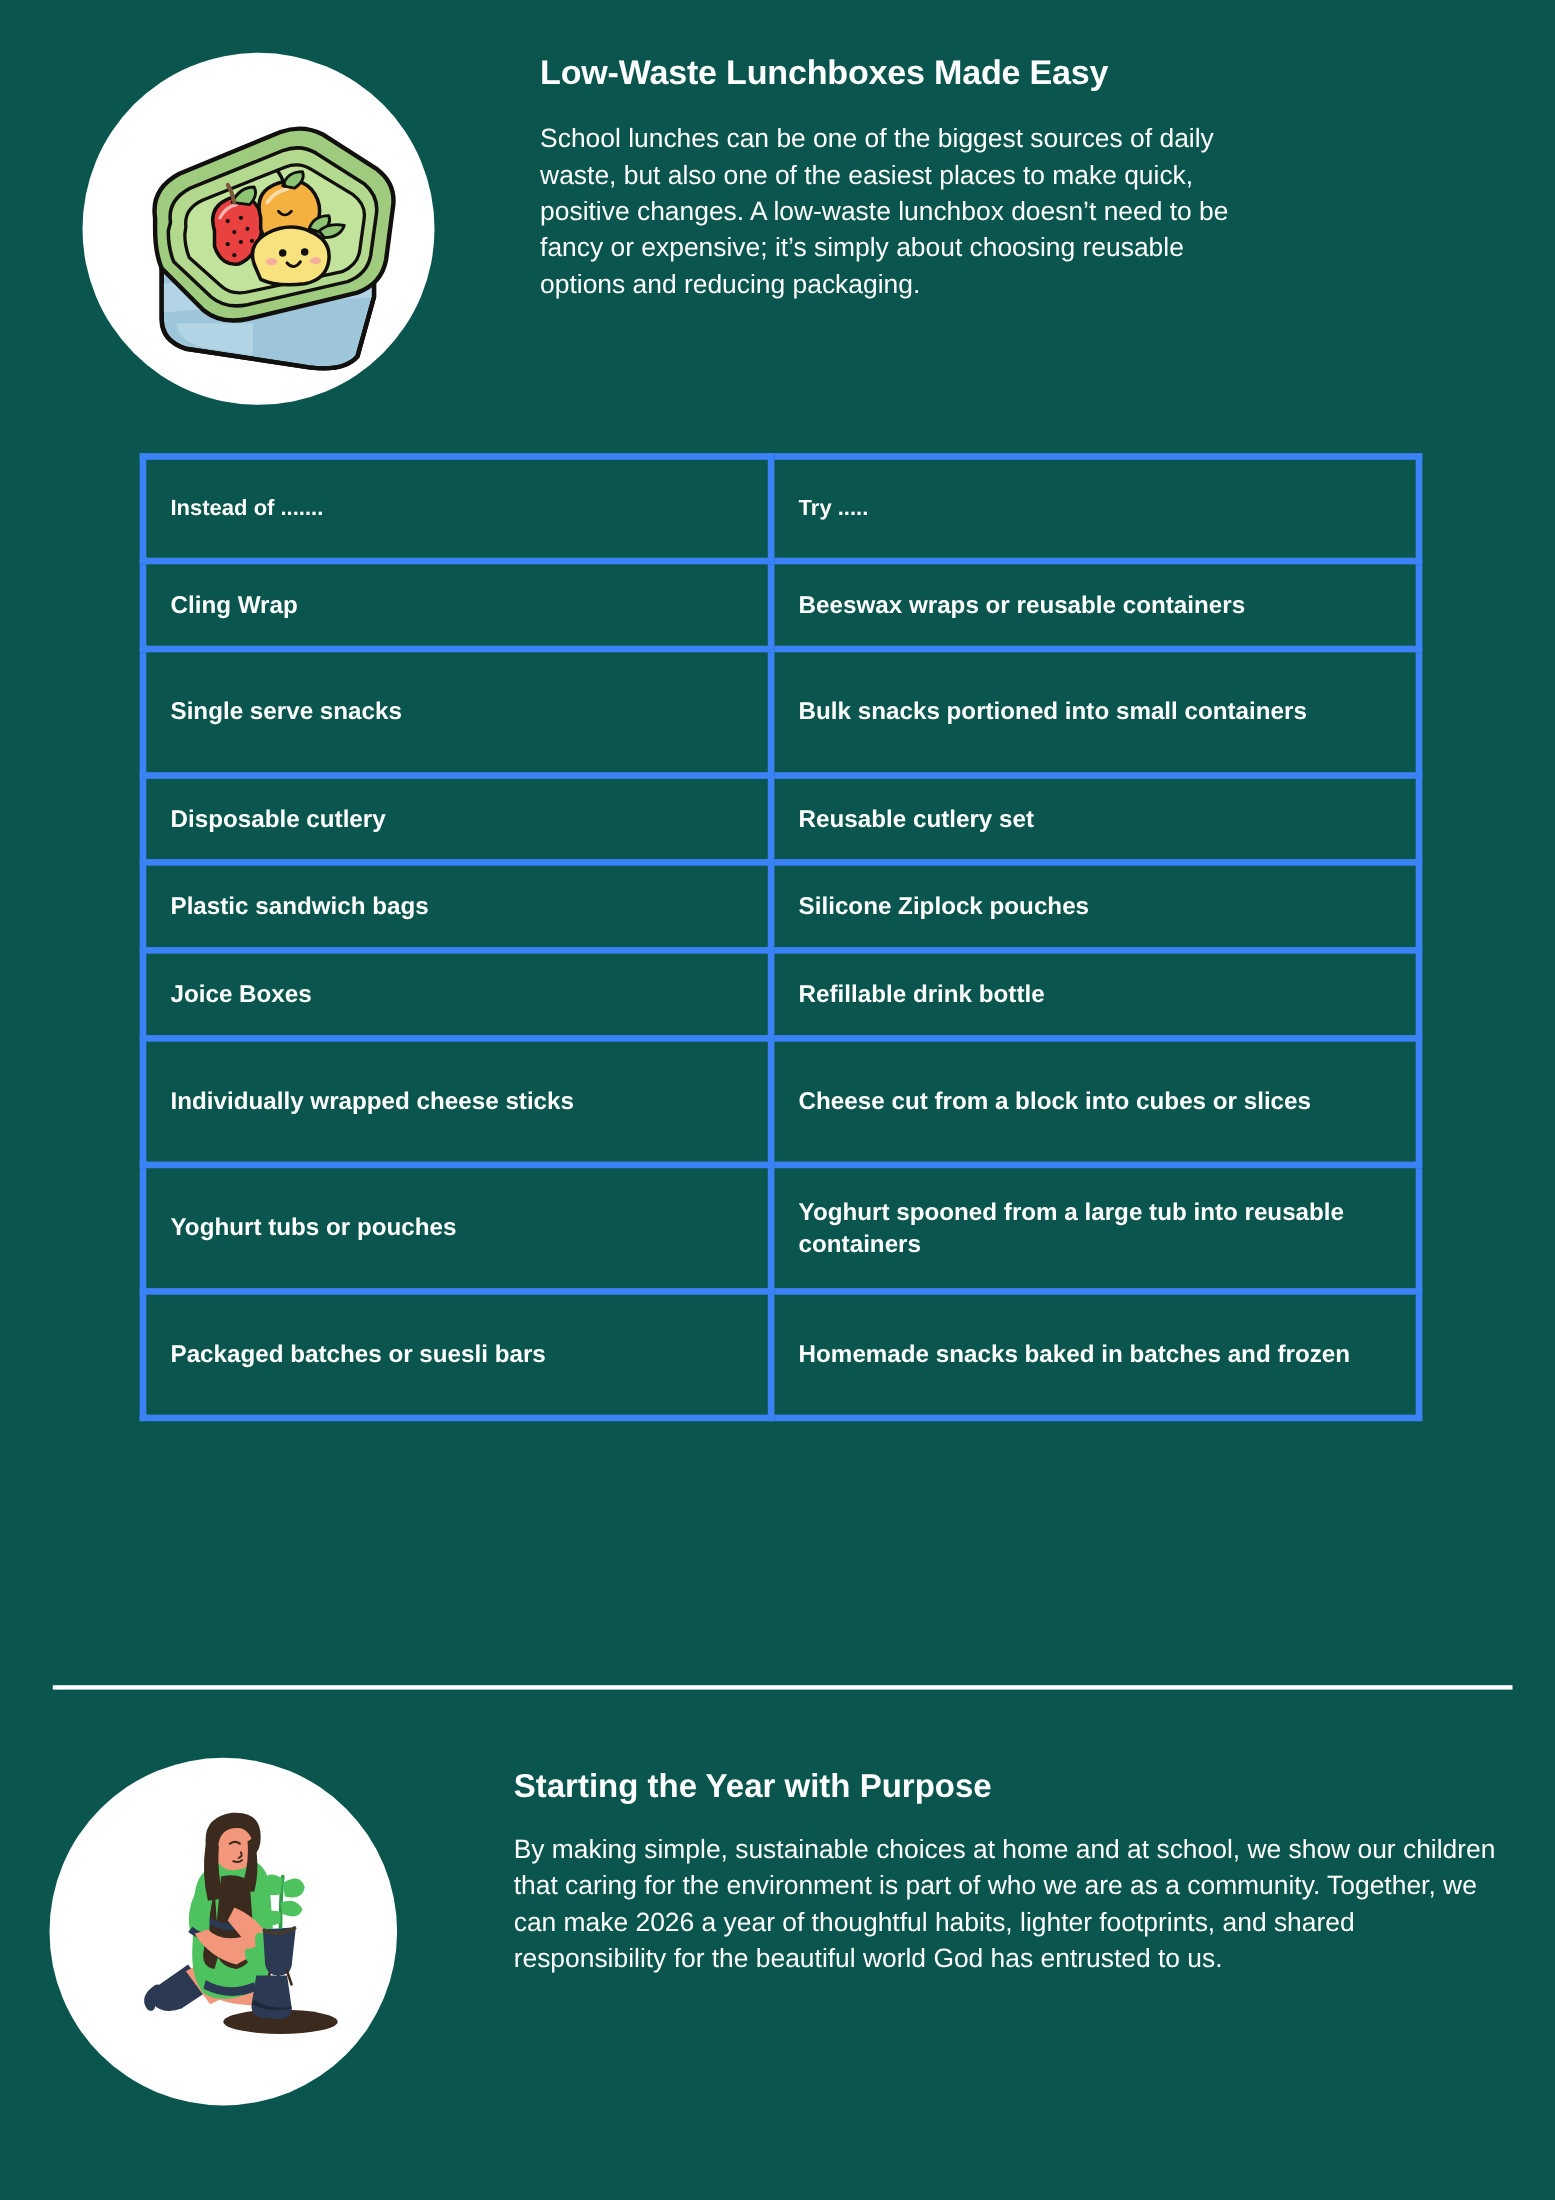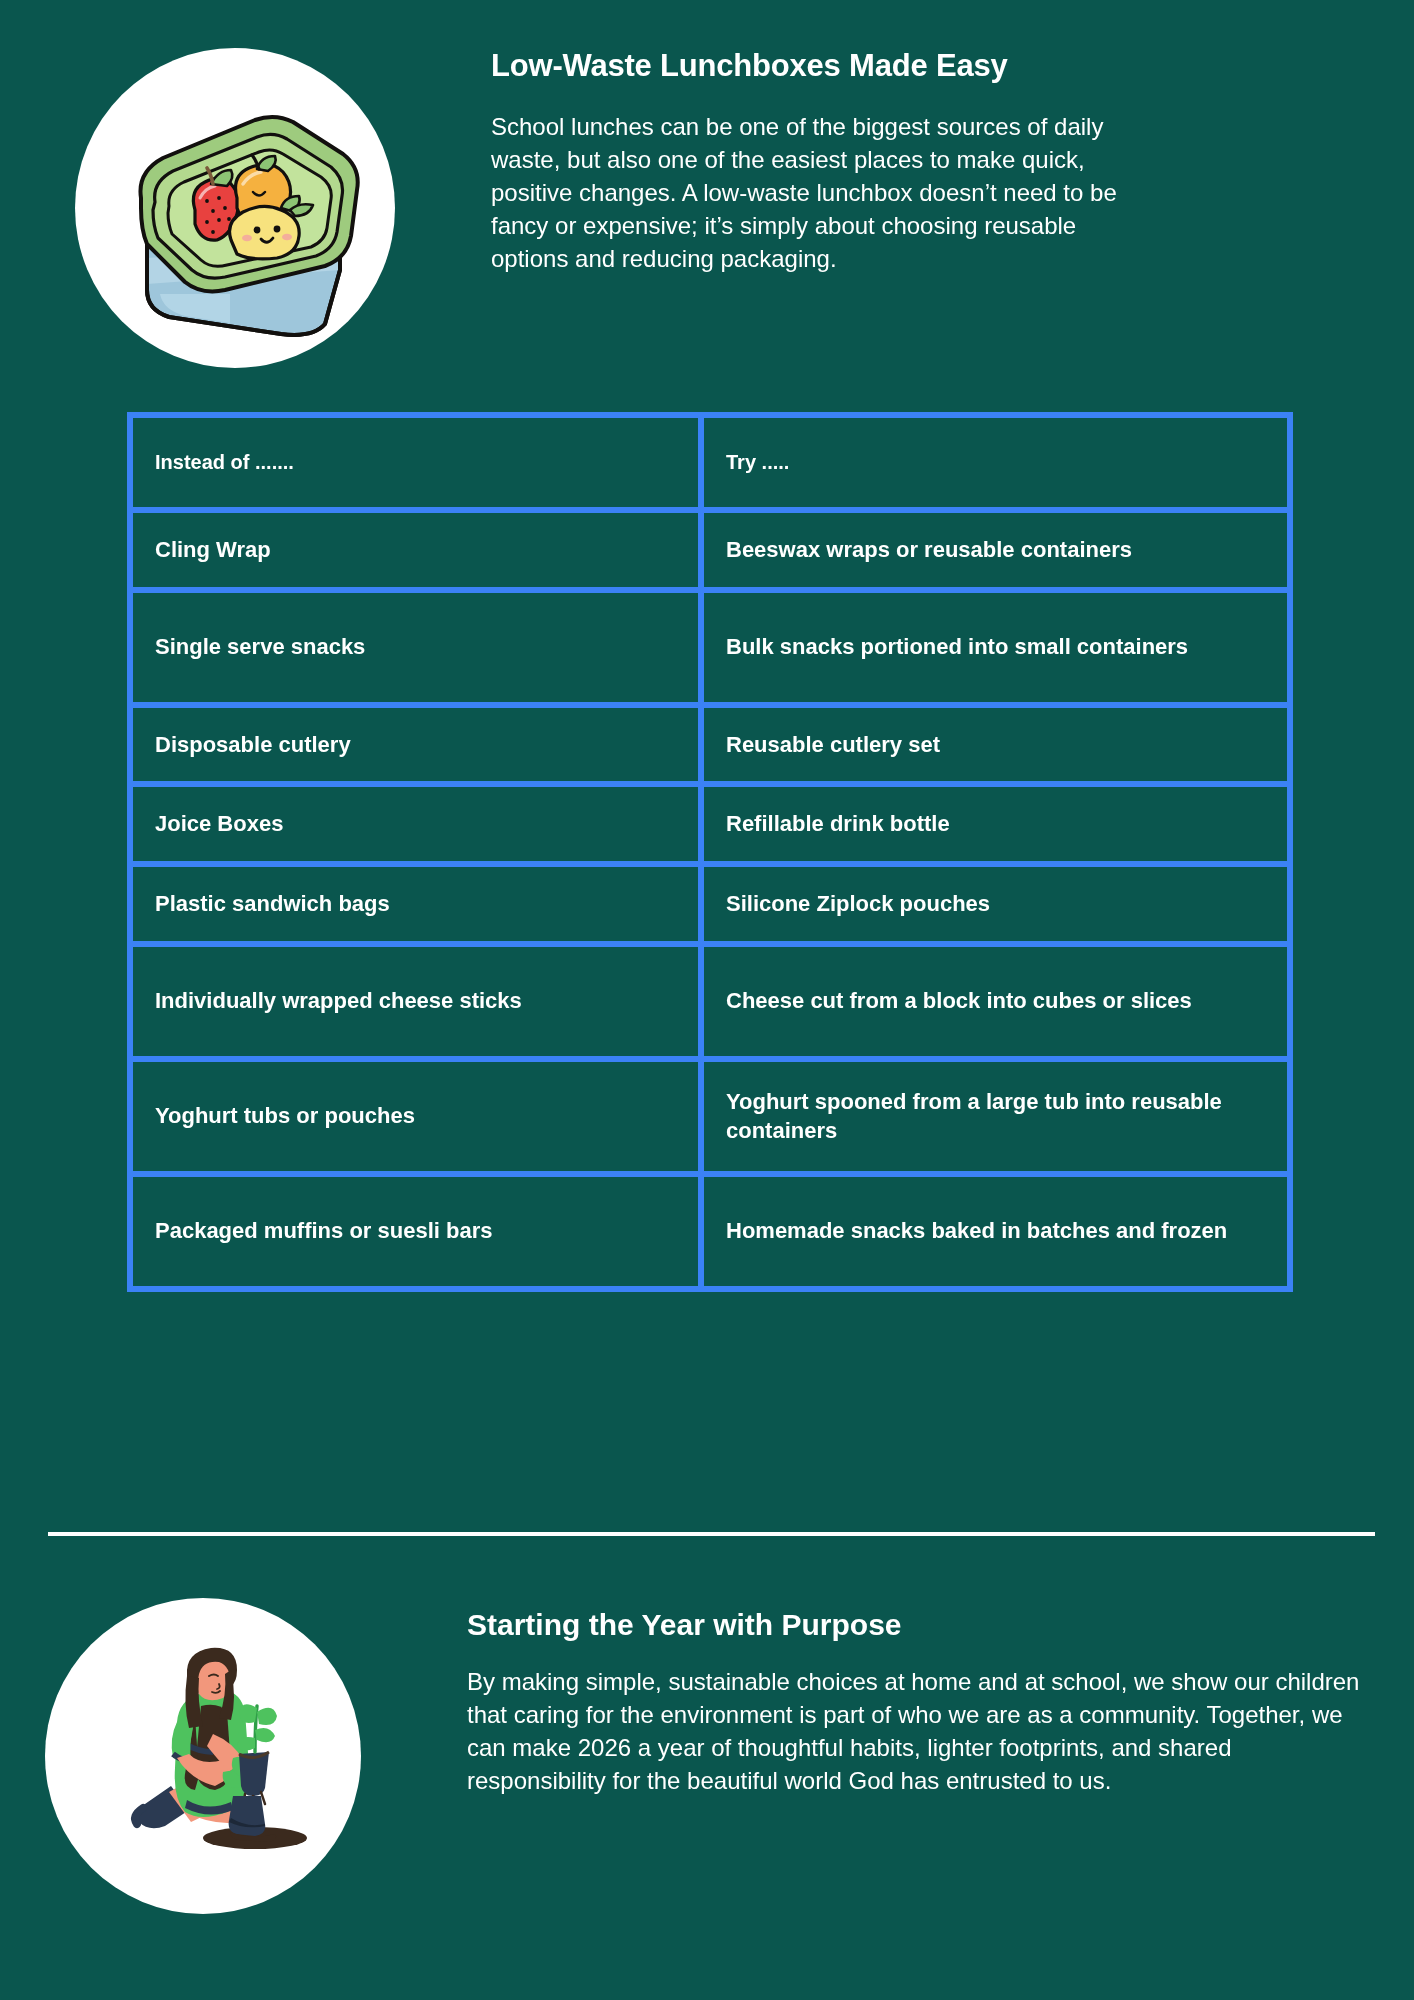--- a/index.html
+++ b/index.html
@@ -216,37 +216,37 @@
         </tr>
         <tr class="tall">
           <td>Single serve snacks</td>
           <td>Bulk snacks portioned into small containers</td>
         </tr>
         <tr>
           <td>Disposable cutlery</td>
           <td>Reusable cutlery set</td>
         </tr>
         <tr>
+          <td>Plastic sandwich bags</td>
+          <td>Silicone Ziplock pouches</td>
+        </tr>
+        <tr>
           <td>Joice Boxes</td>
           <td>Refillable drink bottle</td>
-        </tr>
-        <tr>
-          <td>Plastic sandwich bags</td>
-          <td>Silicone Ziplock pouches</td>
         </tr>
         <tr class="tall">
           <td>Individually wrapped cheese sticks</td>
           <td>Cheese cut from a block into cubes or slices</td>
         </tr>
         <tr class="tall">
           <td>Yoghurt tubs or pouches</td>
           <td>Yoghurt spooned from a large tub into reusable containers</td>
         </tr>
         <tr class="tall">
-          <td>Packaged muffins or suesli bars</td>
+          <td>Packaged batches or suesli bars</td>
           <td>Homemade snacks baked in batches and frozen</td>
         </tr>
       </tbody>
   </table>
 </div>
 
 <div class="divider"></div>
 
 <div class="section-bottom">
 

